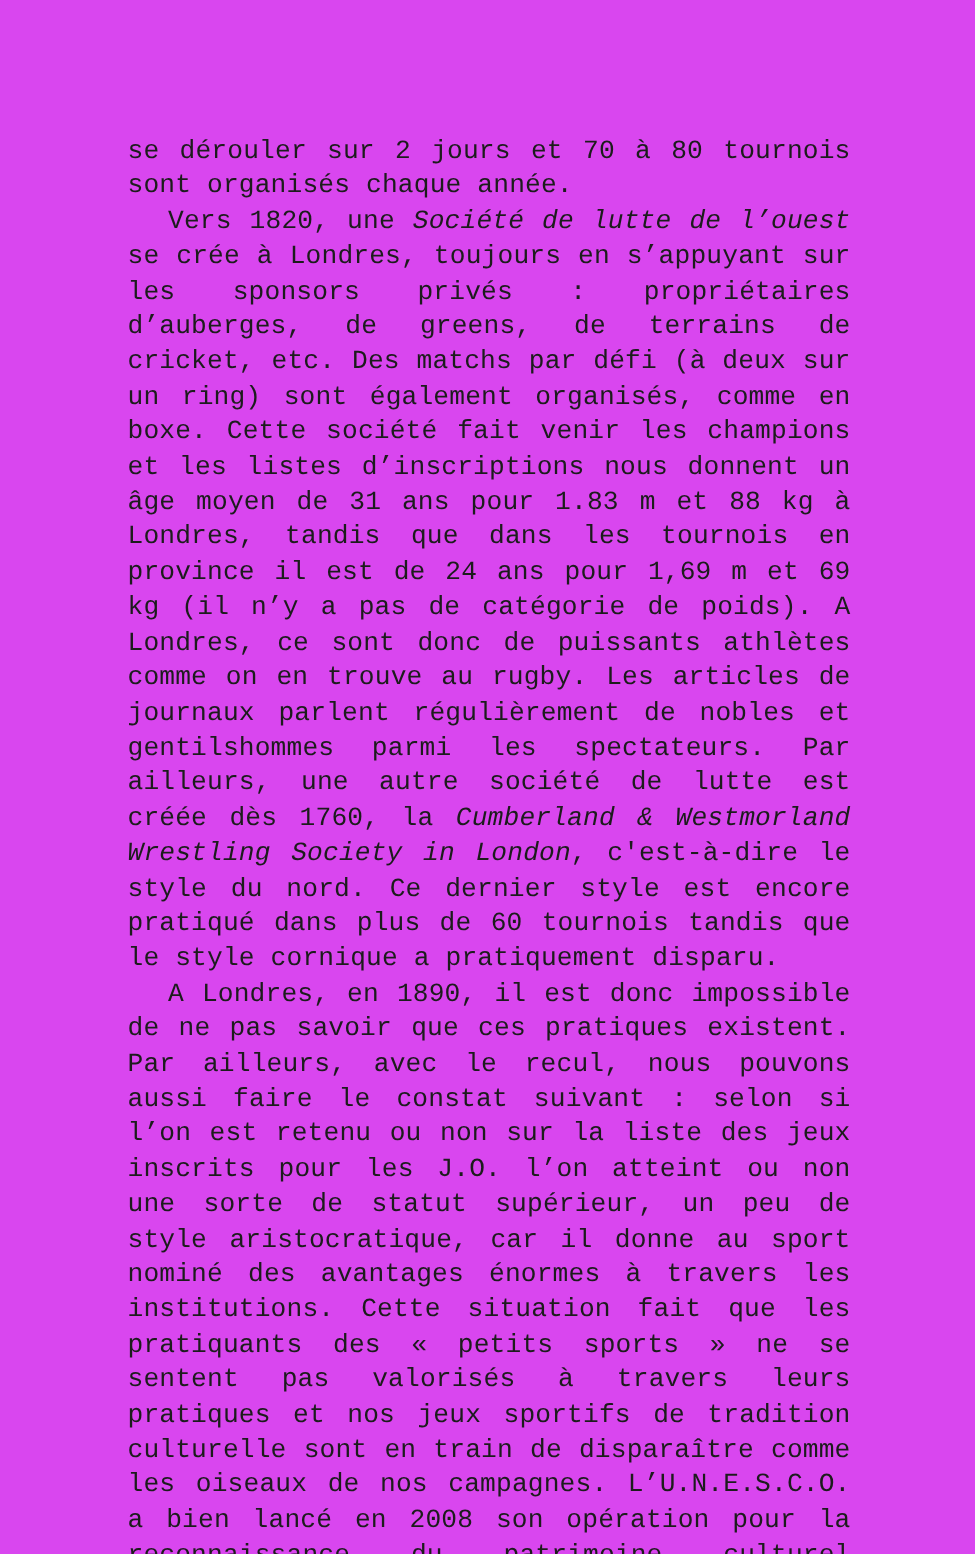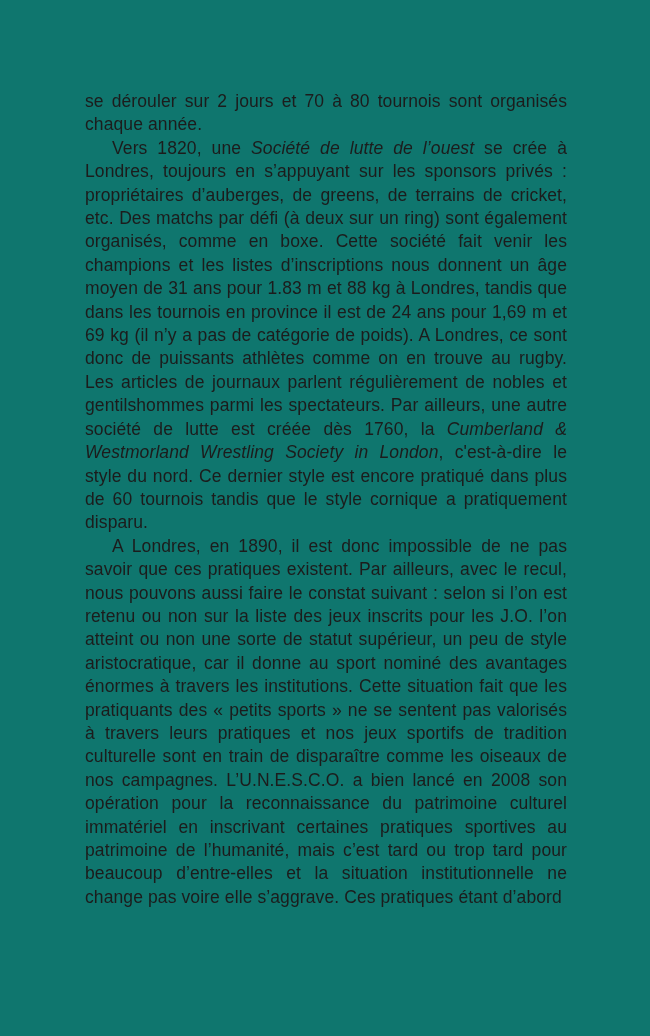--- a/index.html
+++ b/index.html
@@ -9,23 +9,23 @@
   body {
     width: 650px;
     height: 1036px;
     background: #ffffff;
     position: relative;
     overflow: hidden;
   }
   .page {
     position: absolute;
     inset: 0;
-    background: #0f766e;
+    background: #d946ef;
     color: #1c1c1c;
-    font-family: Liberation Sans, sans-serif;
+    font-family: Liberation Mono, monospace;
   }
   .textblock {
     position: absolute;
     left: 85px;
     top: 90px;
     width: 482px;
     font-size: 17.5px;
     line-height: 23.4px;
     text-align: justify;
     letter-spacing: 0.1px;

